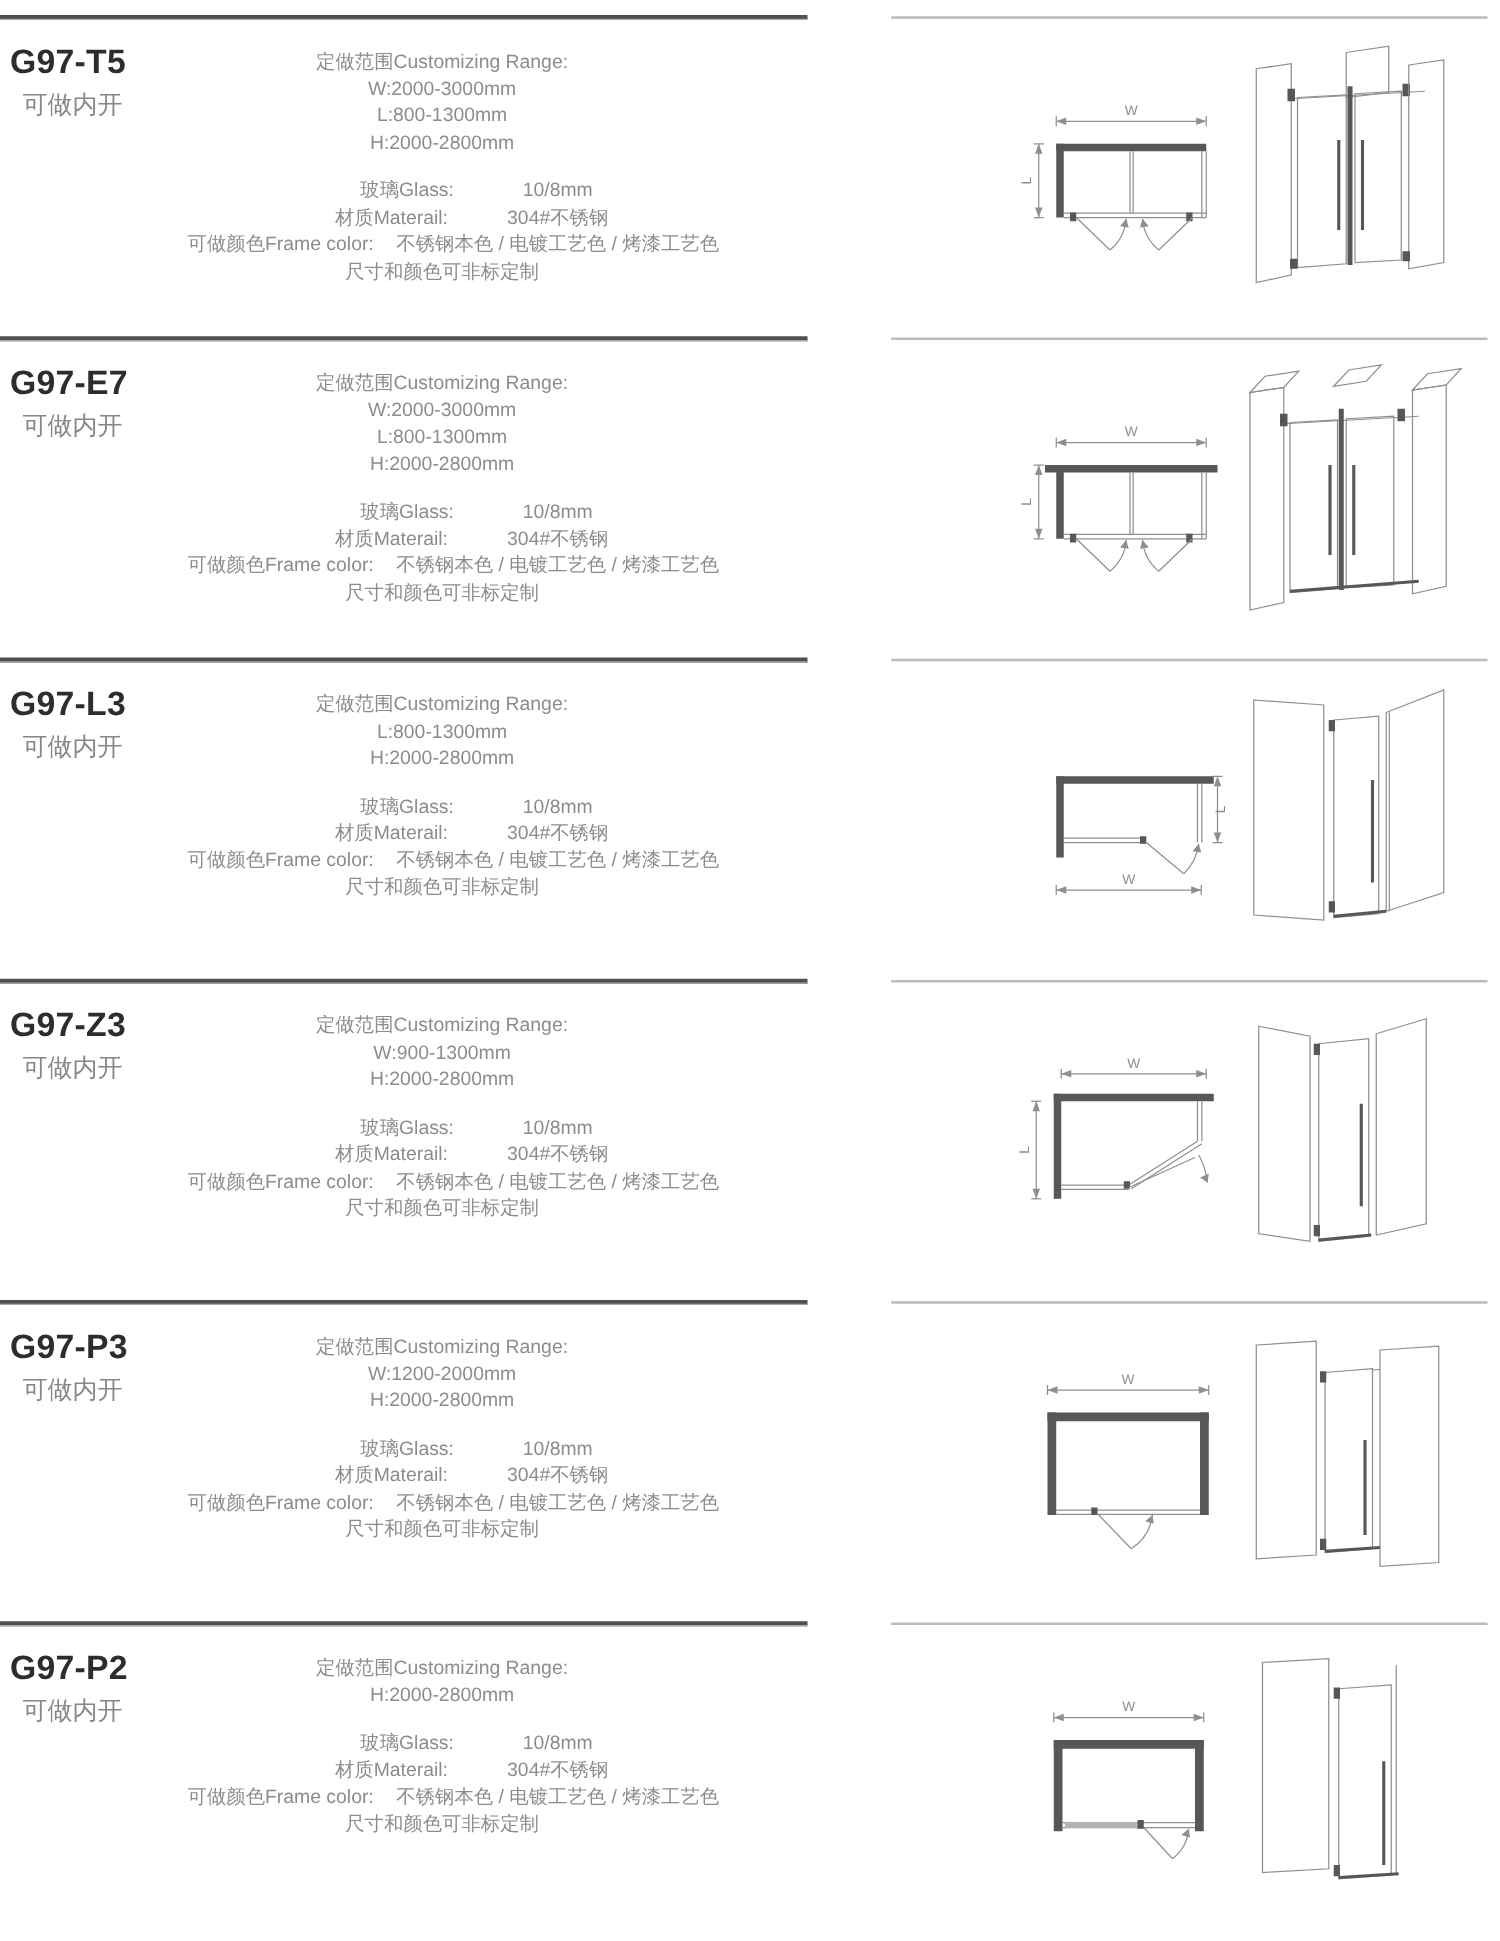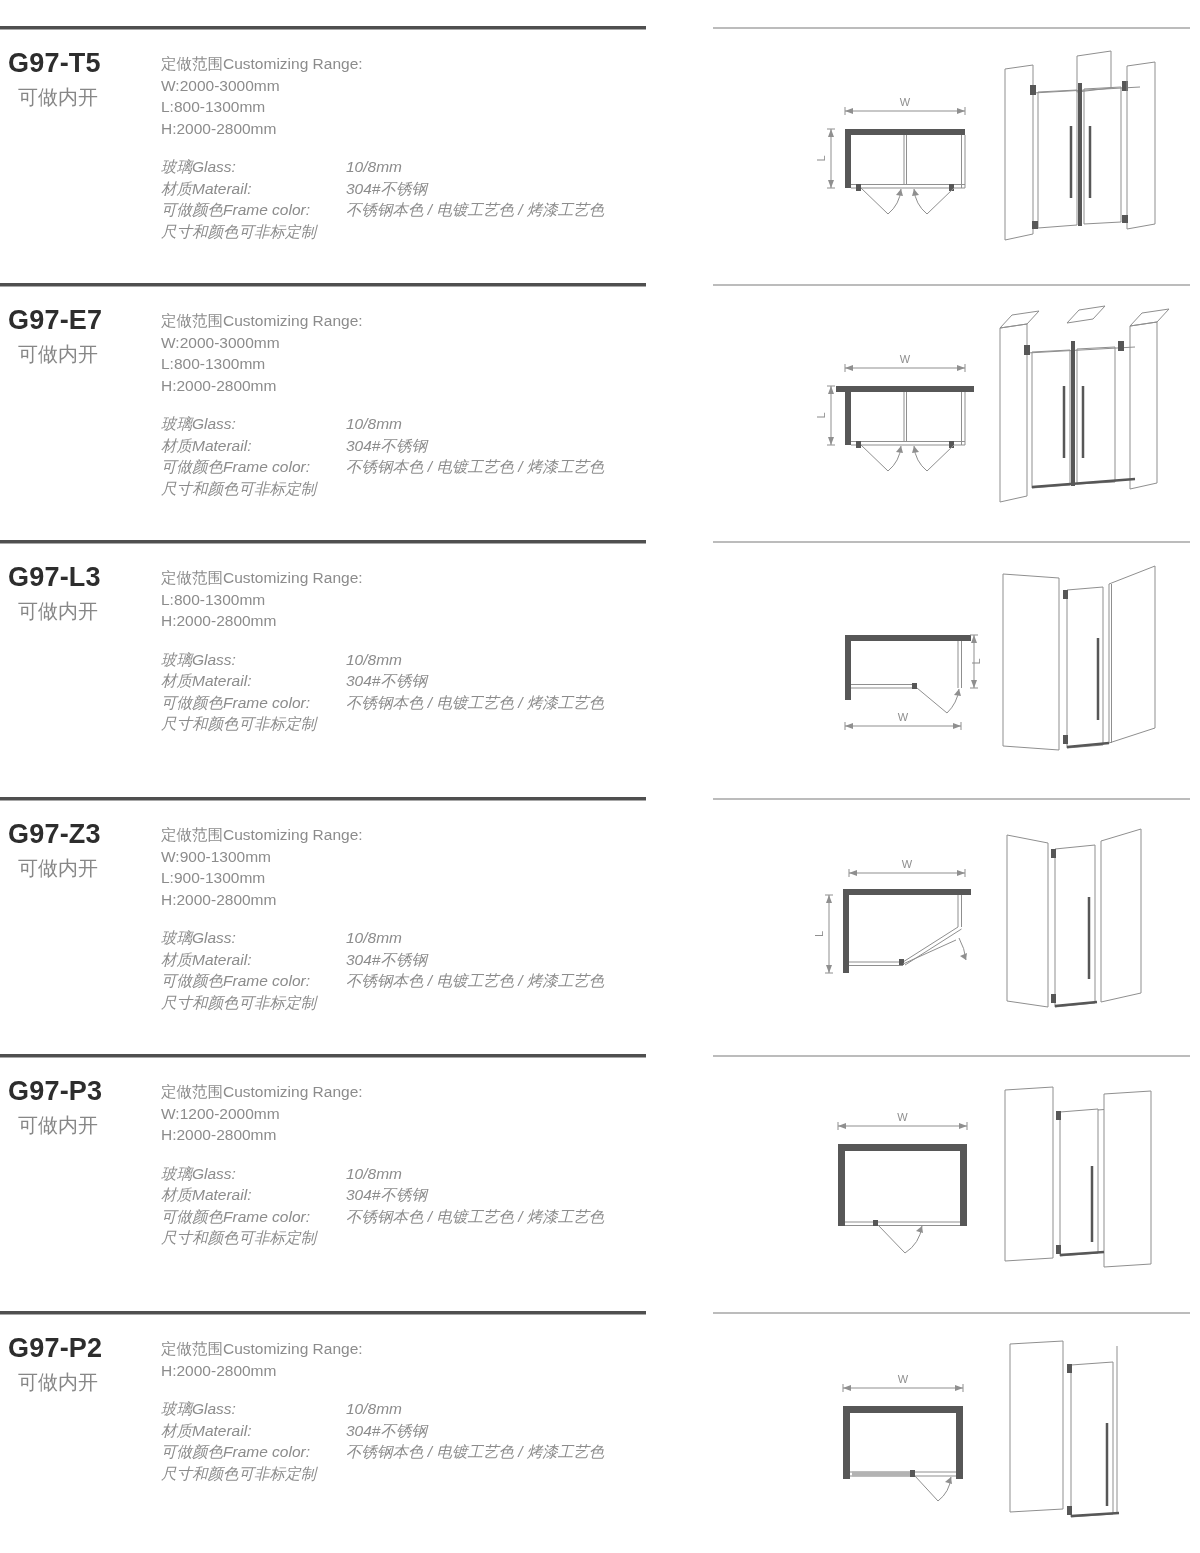--- a/index.html
+++ b/index.html
@@ -1,28 +1,28 @@
 <!DOCTYPE html>
 <html><head>
 <meta charset="utf-8">
 <style>
   html,body{margin:0;padding:0;background:#ffffff;}
   .page{position:relative;width:1200px;height:1553px;background:#fff;
         font-family:"Liberation Sans","DejaVu Sans",sans-serif;
-        padding-top:26px;box-sizing:border-box;overflow:hidden;}
+        padding-top:12px;box-sizing:border-box;overflow:hidden;text-align:center;}
   section.product-section{position:relative;height:257px;}
   .separator{display:flex;align-items:flex-start;}
   .sep-left{width:646px;height:3px;background:#4f4f4f;border-bottom:1px solid #a8a8a8;}
   .sep-right{width:477px;height:2px;background:#bcbcbc;margin-left:67px;margin-top:1px;}
   .model{position:absolute;left:8px;top:22px;margin:0;font-size:27px;font-weight:bold;
          color:#2d2d2d;letter-spacing:0.2px;}
   .subtitle{position:absolute;left:18px;top:58px;font-size:20px;color:#878787;}
-  .specs-col{position:absolute;left:161px;top:27px;font-size:15.5px;color:#8c8c8c;}
+  .specs-col{position:absolute;left:132px;top:27px;font-size:15.5px;color:#8c8c8c;}
   .range-title,.range-line{line-height:21.5px;}
-  .spec-rows{margin-top:17px;font-style:italic;}
+  .spec-rows{margin-top:17px;}
   .spec-row{line-height:21.5px;white-space:nowrap;}
   .spec-label{display:inline-block;width:185px;}
   .diagram-col{position:absolute;left:715px;top:0;width:470px;height:257px;}
   .diagram-col svg{display:block;}
   svg text{font-family:"Liberation Sans","DejaVu Sans",sans-serif;}
 </style>
 </head>
 <body>
 
 <div class="page" id="page">
@@ -235,21 +235,20 @@
     <div class="separator">
       <div class="sep-left"></div>
       <div class="sep-right"></div>
     </div>
     <h2 class="model">G97-Z3</h2>
     <div class="subtitle">可做内开</div>
     <div class="specs-col">
       <div class="range-title">定做范围Customizing Range:</div>
       <div class="range-lines">
           <div class="range-line">W:900-1300mm</div>
-          <div class="range-line">L:900-1300mm</div>
           <div class="range-line">H:2000-2800mm</div>
         </div>
       <div class="spec-rows">
           <div class="spec-row"><span class="spec-label">玻璃Glass:</span><span class="spec-value">10/8mm</span></div>
           <div class="spec-row"><span class="spec-label">材质Materail:</span><span class="spec-value">304#不锈钢</span></div>
           <div class="spec-row"><span class="spec-label">可做颜色Frame color:</span><span class="spec-value">不锈钢本色 / 电镀工艺色 / 烤漆工艺色</span></div>
           <div class="spec-row"><span class="spec-label">尺寸和颜色可非标定制</span><span class="spec-value"></span></div>
         </div>
     </div>
     <div class="diagram-col">

